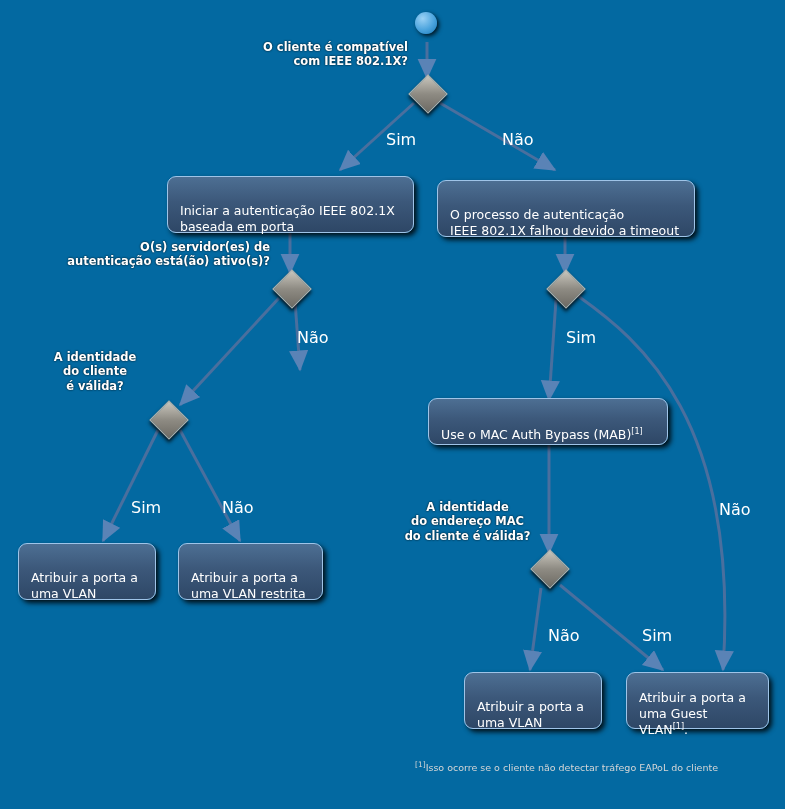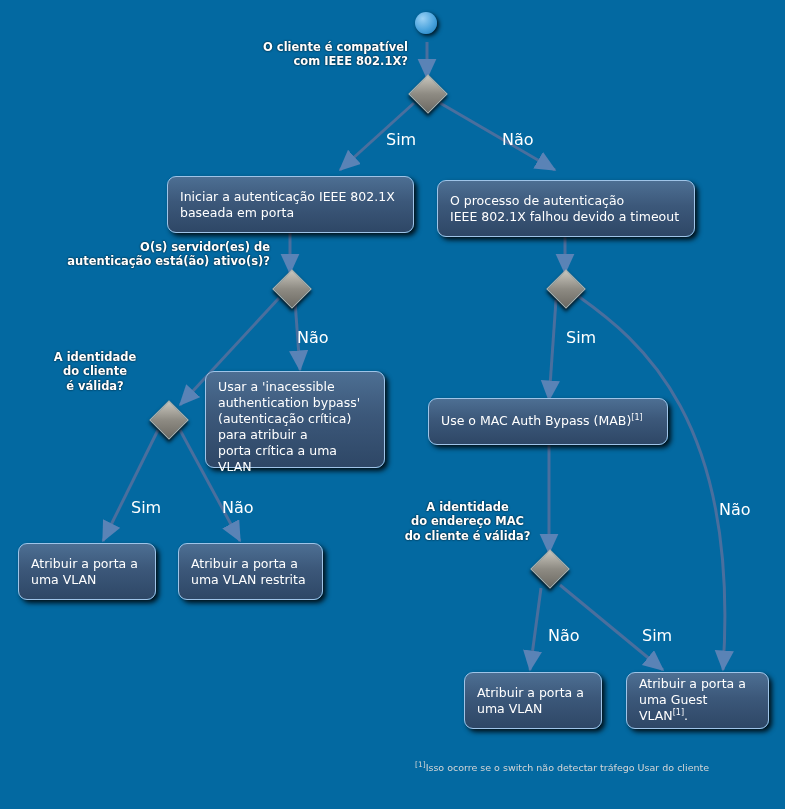--- a/index.html
+++ b/index.html
@@ -32,20 +32,21 @@
     color: #ffffff;
     font-size: 12.5px;
     line-height: 1.28;
     display: flex;
     align-items: center;
     padding: 7px 12px;
   }
   .node-box span.txt {
     display: block;
     white-space: pre-line;
+    margin-top: 28px;
   }
   .label {
     position: absolute;
     color: #ffffff;
     font-size: 12px;
     white-space: pre-line;
     line-height: 1.25;
   }
   .label.bold {
     font-weight: bold;
@@ -155,27 +156,20 @@
 
   <div class="label edge" style="left:297px; top:328px;">Não</div>
   <div class="label edge" style="left:566px; top:328px;">Sim</div>
   <div class="label edge" style="left:719px; top:500px;">Não</div>
 
   <div class="diamond" style="left:155px; top:406px;"></div>
   <div class="label bold" style="left:40px; top:350px; width:110px; text-align:center;">A identidade
 do cliente
 é válida?</div>
 
-  <div class="node-box" style="left:205px; top:371px; width:180px; height:97px; align-items:flex-start;">
-    <span class="txt">Usar a 'inacessible
-authentication bypass'
-(autenticação crítica)
-para atribuir a
-porta crítica a uma VLAN</span>
-  </div>
 
   <div class="node-box" style="left:428px; top:398px; width:240px; height:47px;padding-left:12px;">
     <span class="txt"><span>Use o MAC Auth Bypass (MAB)</span><sup>[1]</sup></span>
   </div>
 
   <div class="label edge" style="left:131px; top:498px;">Sim</div>
   <div class="label edge" style="left:222px; top:498px;">Não</div>
 
   <div class="diamond" style="left:536px; top:555px;"></div>
   <div class="label bold" style="left:400px; top:500px; width:135px; text-align:center;">A identidade
@@ -198,15 +192,15 @@
   <div class="node-box" style="left:464px; top:672px; width:138px; height:57px;">
     <span class="txt">Atribuir a porta a
 uma VLAN</span>
   </div>
 
   <div class="node-box" style="left:626px; top:672px; width:143px; height:57px;">
     <span class="txt"><span>Atribuir a porta a
 uma Guest VLAN</span><sup>[1]</sup><span>.</span></span>
   </div>
 
-  <div class="footnote" style="left:415px; top:760px;"><sup>[1]</sup><span>Isso ocorre se o switch não detectar tráfego Usar do cliente</span></div>
+  <div class="footnote" style="left:415px; top:760px;"><sup>[1]</sup><span>Isso ocorre se o cliente não detectar tráfego EAPoL do cliente</span></div>
 
 </div>
 
 </body></html>

